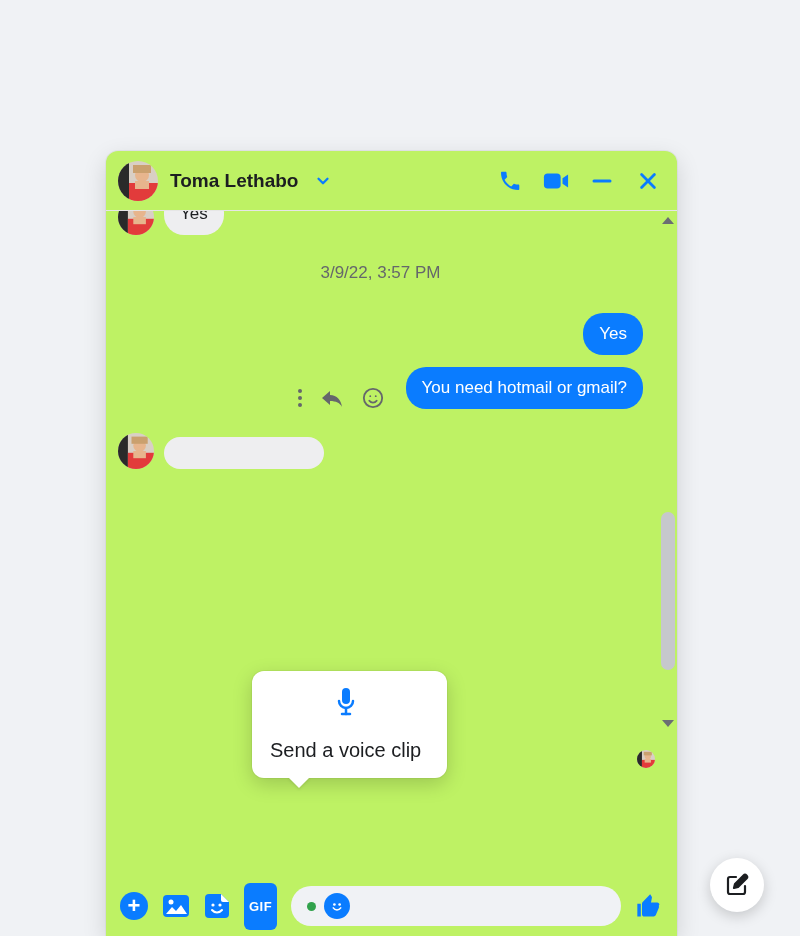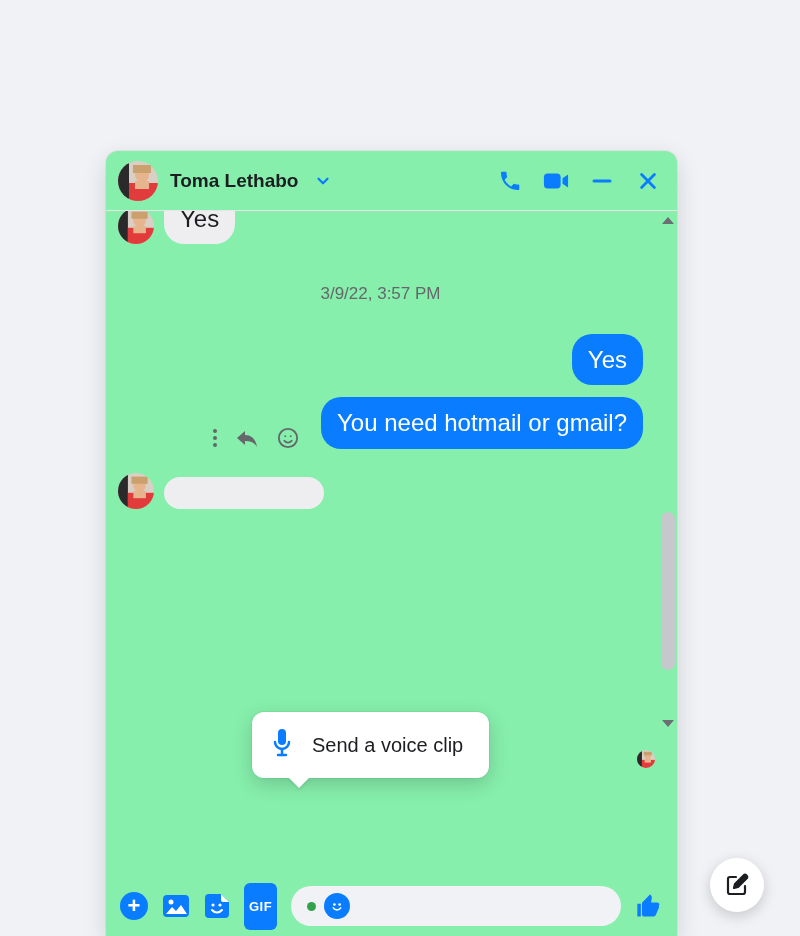--- a/index.html
+++ b/index.html
@@ -11,21 +11,21 @@
     overflow: hidden;
   }
 
   
   .chat-window {
     position: absolute;
     left: 106px;
     top: 151px;
     width: 571px;
     height: 785px; 
-    background: #86efac;
+    background: #bef264;
     border-radius: 12px 12px 0 0;
     box-shadow: 0 8px 24px rgba(0,0,0,0.14), 0 0 0 1px rgba(0,0,0,0.04);
     display: flex;
     flex-direction: column;
   }
 
   
   .header {
     height: 60px;
     display: flex;
@@ -102,33 +102,33 @@
 
   .msg-row { display: flex; align-items: flex-end; gap: 10px; margin-bottom: 10px; }
   .msg-row.partial-top { margin-top: -26px; } 
   .msg-avatar {
     width: 36px; height: 36px; border-radius: 50%; overflow: hidden; flex-shrink:0;
   }
   .bubble {
     max-width: 380px;
     padding: 10px 16px;
     border-radius: 20px;
-    font-size: 24px;
+    font-size: 17px;
     line-height: 1.3;
   }
   .bubble.in  { background: #eeeef0; color: #1c1e21; }
   .bubble.out { background: #0a7cff; color: #fff; }
   .msg-row.out { justify-content: flex-end; }
   .msg-row.out + .msg-row.out { margin-top: 6px; }
 
   .ts {
     text-align: center;
     color: #65676b;
     font-size: 17px;
-    margin: 40px 0 30px;
+    margin: 28px 0 30px;
   }
 
   
   .bubble-actions {
     display: flex;
     align-items: center;
     gap: 18px;
     margin-right: 12px;
     color: #65676b;
   }
@@ -146,20 +146,21 @@
     left: 146px;
     bottom: 98px;
     background: #fff;
     border-radius: 12px;
     box-shadow: 0 6px 20px rgba(0,0,0,0.18), 0 0 0 1px rgba(0,0,0,0.04);
     padding: 16px 26px 16px 18px;
     display: flex;
     align-items: center;
     gap: 18px;
     z-index: 3;
+    flex-direction: column;
   }
   .tooltip-caret {
     position: absolute;
     left: 36px;
     bottom: -10px;
     width: 0; height: 0;
     border-left: 11px solid transparent;
     border-right: 11px solid transparent;
     border-top: 11px solid #fff;
     filter: drop-shadow(0 2px 1px rgba(0,0,0,0.08));

